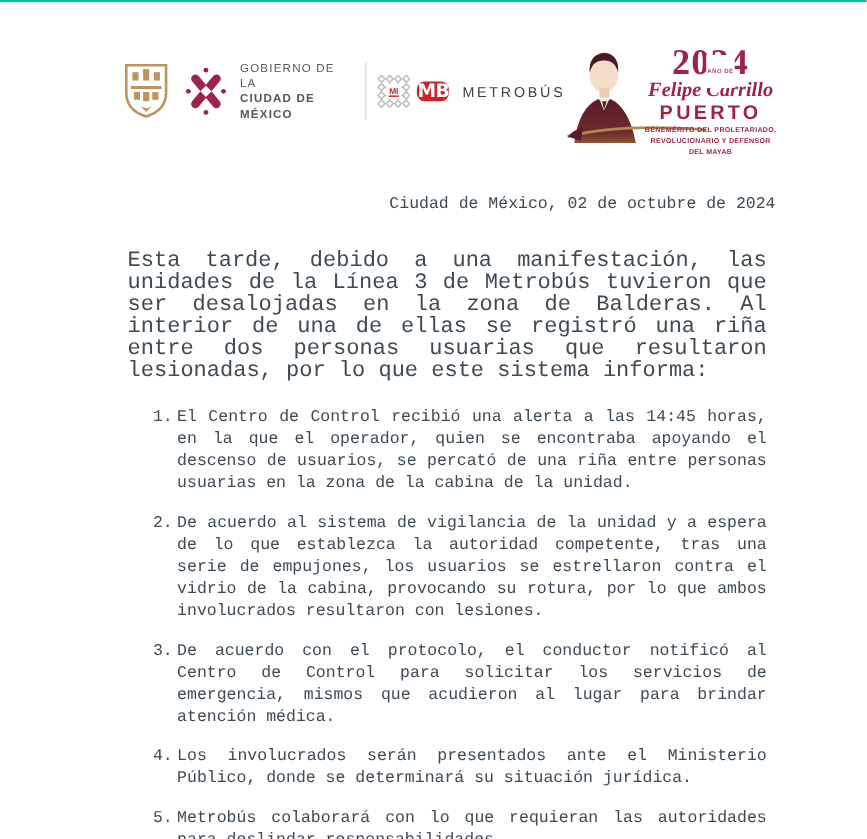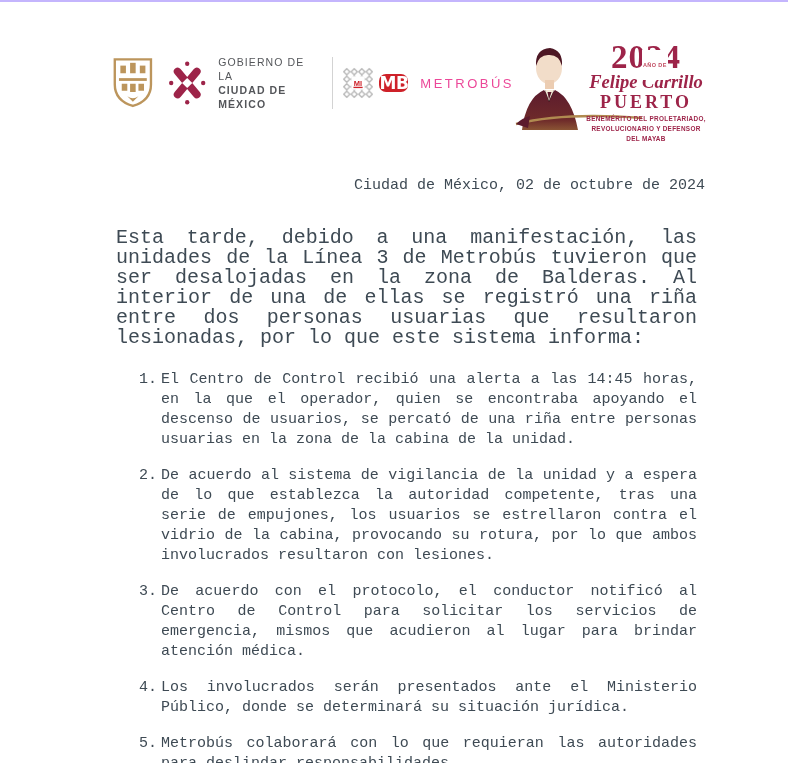--- a/index.html
+++ b/index.html
@@ -1,21 +1,21 @@
 <!DOCTYPE html>
 <html><head>
 <meta charset="utf-8">
 <style>
   html, body { margin: 0; padding: 0; background: #ffffff; }
   .page {
     position: relative;
     width: 788px;
     height: 763px;
     background: #ffffff;
-    border-top: 2px solid #c4b5fd;
+    border-top: 2px solid #14b8a6;
     font-family: "Liberation Sans", sans-serif;
     color: #3e4a54;
     overflow: hidden;
     box-sizing: border-box;
   }
 
   
   .header {
     display: flex;
     justify-content: space-between;
@@ -30,42 +30,42 @@
   .gov-line1 { font-weight: 400; }
   .gov-line2 { font-weight: 700; }
   .v-divider { width: 1px; height: 52px; background: #d3d3d3; margin: 0 11px 0 13px; }
   .mi-pattern { margin-right: 6px; }
   .mb-box {
     width: 34px; height: 18px; background: #ce2129; border-radius: 7px;
     display: flex; align-items: center; justify-content: center;
     color: #ffffff; font-weight: 700; font-size: 17px; letter-spacing: -0.5px;
     margin-right: 12px; font-family: "DejaVu Sans", sans-serif;
   }
-  .metrobus-label { font-size: 13px; letter-spacing: 2.5px; color: #ec4899; font-weight: 500; }
+  .metrobus-label { font-size: 13px; letter-spacing: 2.5px; color: #404040; font-weight: 500; }
 
   .logo-right { display: flex; align-items: flex-start; position: relative; }
   .fcp-text { width: 132px; text-align: center; color: #9d2449; margin-left: -6px; }
   .fcp-year {
     font-family: "Liberation Serif", serif;
     font-weight: 700; font-size: 33px; line-height: 30px; letter-spacing: 1px;
     position: relative; display: inline-block;
   }
   .fcp-anode {
     position: absolute; left: 31px; top: 8px;
     font-size: 5.5px; font-weight: 700; letter-spacing: 0.4px;
     color: #c14b61; background: #ffffff; padding: 0 1px;
     font-family: "Liberation Sans", sans-serif;
   }
   .fcp-name {
     font-family: "Liberation Serif", serif;
     font-style: italic; font-weight: 700; font-size: 18.5px; line-height: 20px;
     white-space: nowrap;
   }
   .fcp-puerto {
-    font-family: Liberation Serif, serif;
+    font-family: Liberation Sans, sans-serif;
     font-weight: 700; font-size: 18px; letter-spacing: 3px; line-height: 20px;
   }
   .fcp-subtitle {
     font-size: 6.4px; font-weight: 700; line-height: 1.55; letter-spacing: 0.3px;
     white-space: pre-line; margin-top: 2px;
   }
 
   
   .doc { padding: 0 91px 0 116px; font-family: Liberation Mono, monospace; }
   .dateline { text-align: right; font-size: 15px; margin-top: 43px; margin-right: -8px; }

